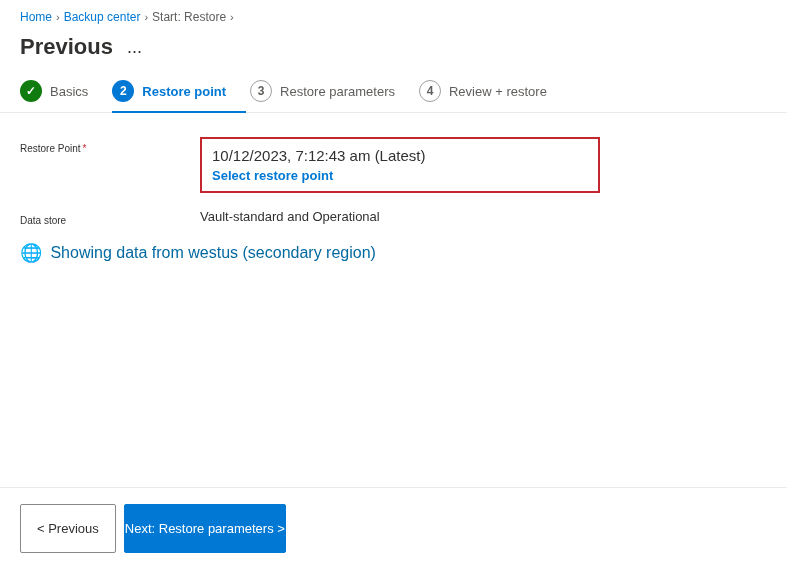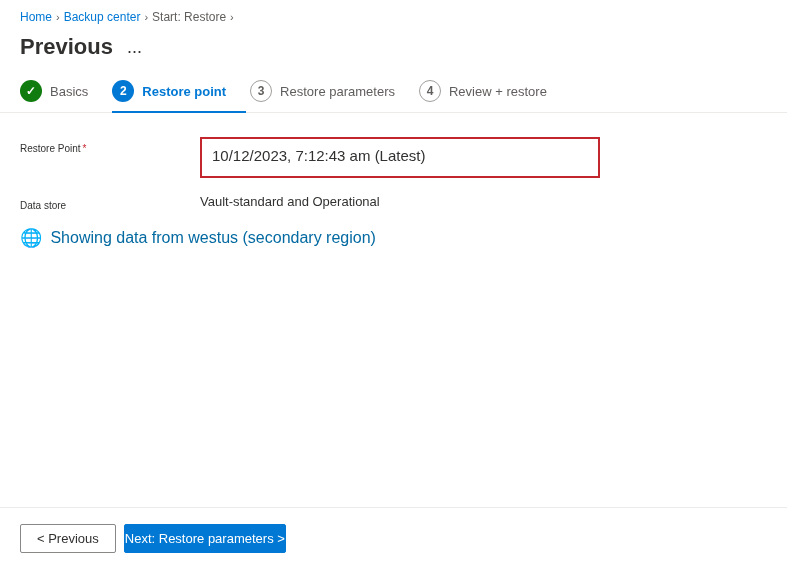--- a/index.html
+++ b/index.html
@@ -175,21 +175,21 @@
       bottom: 0;
       left: 0;
       right: 0;
       border-top: 1px solid #edebe9;
       padding: 16px 20px;
       display: flex;
       gap: 8px;
       background: #fff;
     }
     .btn-prev {
-      padding: 6px 16px;
+      padding: 16px 16px;
       background: #fff;
       border: 1px solid #8a8886;
       color: #323130;
       font-size: 13px;
       cursor: pointer;
       border-radius: 2px;
     }
     .btn-next {
       padding: 6px 0;
       background: #0078d4;
@@ -242,20 +242,21 @@
 
 <div class="content">
 
   <div class="form-row">
     <div class="form-label">
       <span>Restore Point</span><span class="required-star">*</span>
     </div>
     <div class="form-value">
       <div class="restore-point-box">
         <div class="restore-point-text">10/12/2023, 7:12:43 am (Latest)</div>
+        <a class="restore-point-link" href="#">Select restore point</a>
       </div>
     </div>
   </div>
 
   <div class="form-row">
     <div class="form-label">Data store</div>
     <div class="form-value">
       <span class="data-store-value">Vault-standard and Operational</span>
     </div>
   </div>

